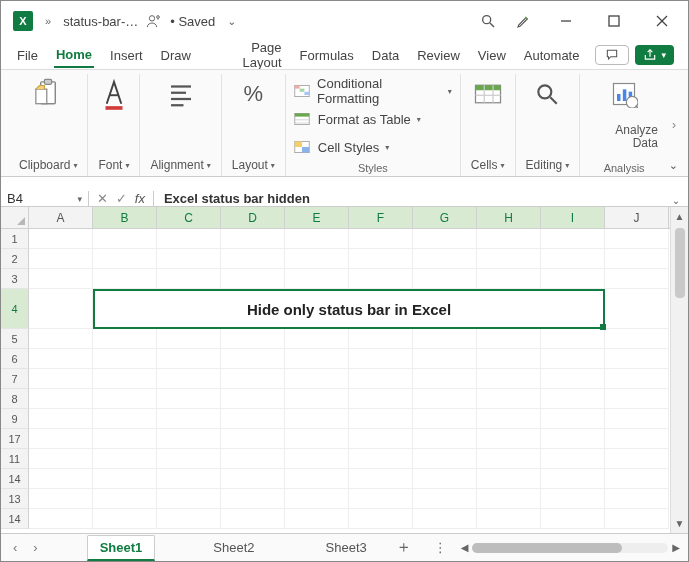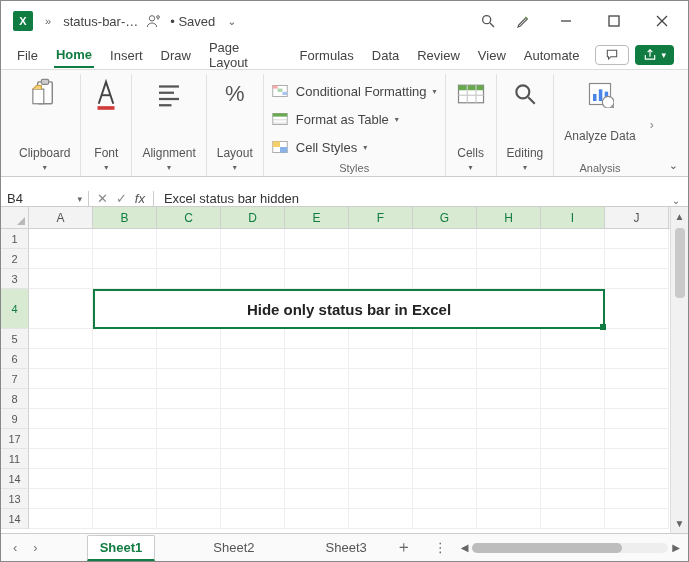--- a/index.html
+++ b/index.html
@@ -50,21 +50,21 @@
   
   .tabs {
     height: 28px;
     display: flex;
     align-items: center;
     gap: 14px;
     padding: 0 14px;
     font-size: 13px;
     color: #444;
   }
-  .tabs .tab { padding: 4px 2px; cursor: default; }
+  .tabs .tab { padding: 4px 2px; cursor: default; text-align: right; }
   .tabs .tab.active { color: #107c41; font-weight: 600; border-bottom: 2px solid #107c41; }
   .tabs .right { margin-left: auto; display: flex; gap: 6px; }
   .tabs .comm-btn {
     border: 1px solid #bbb; border-radius: 4px;
     padding: 2px 8px; font-size: 13px; color: #444;
     display: flex; align-items: center; gap: 6px;
   }
   .tabs .share-btn {
     background: #107c41; color: #fff; border-radius: 4px;
     padding: 2px 8px; font-size: 13px;
@@ -84,21 +84,21 @@
   .ribbon .group {
     display: flex;
     flex-direction: column;
     align-items: center;
     justify-content: space-between;
     padding: 2px 10px 2px 10px;
     border-right: 1px solid #e2e2e2;
   }
   .ribbon .group:last-child { border-right: none; }
   .ribbon .group .icon-big { font-size: 28px; color: #444; height: 36px; display: flex; align-items: center;}
-  .ribbon .group .label { font-size: 12px; color: #555; padding: 2px 0; display: flex; gap: 3px; align-items:center;flex-direction:column;}
+  .ribbon .group .label { font-size: 12px; color: #555; padding: 2px 0; display: flex; gap: 3px; align-items:center;}
   .ribbon .group .drop { font-size: 8px; color: #666; }
   .ribbon .styles-group { flex-direction: column; align-items: flex-start; padding: 4px 8px 2px 8px;}
   .ribbon .styles-group .row { display: flex; align-items: center; gap: 6px; font-size: 13px; color: #444; margin: 3px 0;}
   .ribbon .styles-group .row .mini-ic { font-size: 14px; width: 18px; text-align: center;}
   .ribbon .group-title { font-size: 11px; color: #666; text-align: center; width: 100%; }
   .ribbon .collapse-caret {
     position: absolute; right: 10px; bottom: 4px;
     font-size: 11px; color: #555;
   }
   .ribbon .overflow-caret {
@@ -131,20 +131,21 @@
     color: #888;
     font-size: 13px;
   }
   .fxbar .fx-controls .fx { font-style: italic; color: #555; }
   .fxbar .fx-input {
     flex: 1;
     display: flex; align-items: center;
     padding: 0 10px;
     font-size: 13px;
     color: #333;
+    font-weight: bold;
   }
   .fxbar .fx-expand {
     width: 24px; display: flex; align-items: center; justify-content: center;
     color: #666; font-size: 10px;
   }
   
   .gridwrap {
     flex: 1;
     display: flex;
     overflow: hidden;

